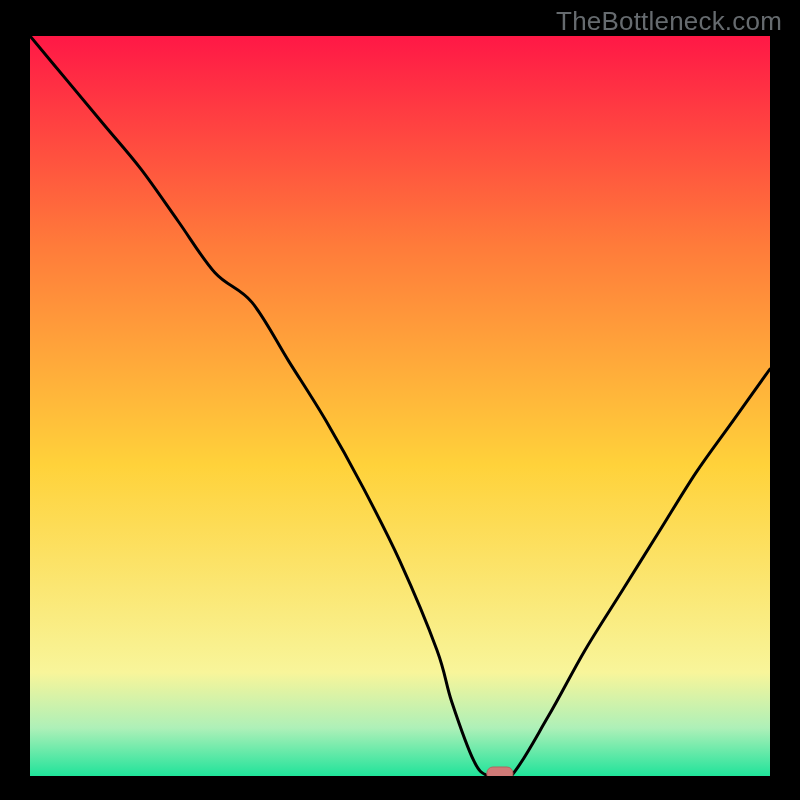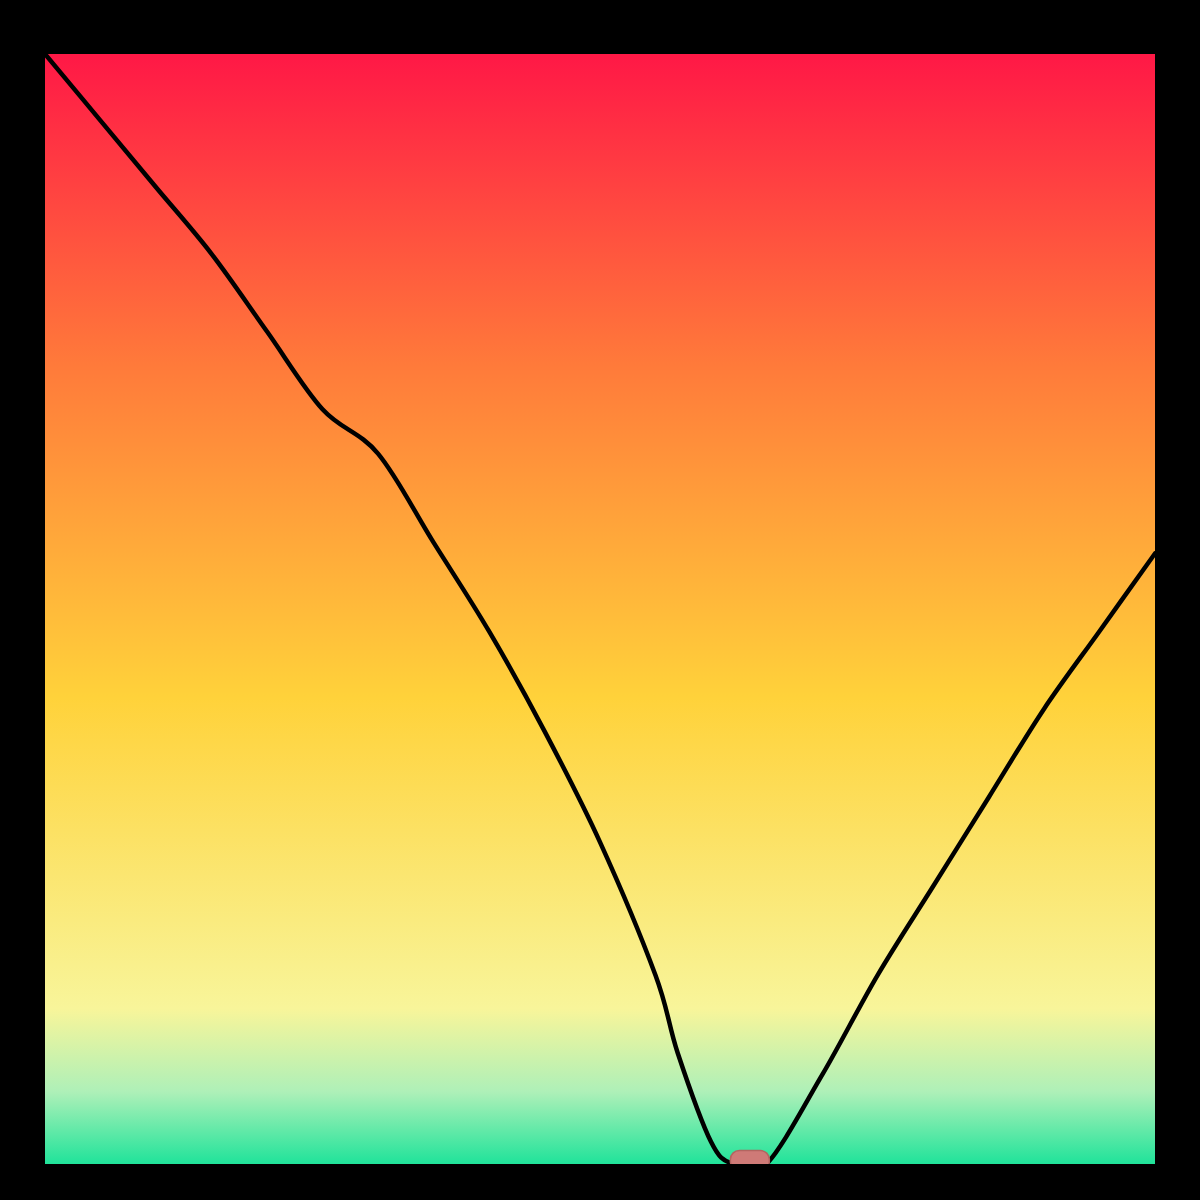--- a/index.html
+++ b/index.html
@@ -33,20 +33,21 @@
     left: 30px;
     top: 36px;
     width: 740px;
     height: 740px;
   }
 </style>
 </head>
 <body>
 
 <div class="frame">
+  <div class="watermark">TheBottleneck.com</div>
 
   <svg class="plot" viewBox="0 0 740 740" preserveAspectRatio="none">
     <defs>
       <linearGradient id="bg-grad" x1="0" y1="0" x2="0" y2="1">
         <stop offset="0" stop-color="#ff1846"></stop>
         <stop offset="0.28" stop-color="#ff7a3a"></stop>
         <stop offset="0.58" stop-color="#ffd23a"></stop>
         <stop offset="0.86" stop-color="#f8f59a"></stop>
         <stop offset="0.935" stop-color="#aef0b8"></stop>
         <stop offset="1" stop-color="#20e39a"></stop>

